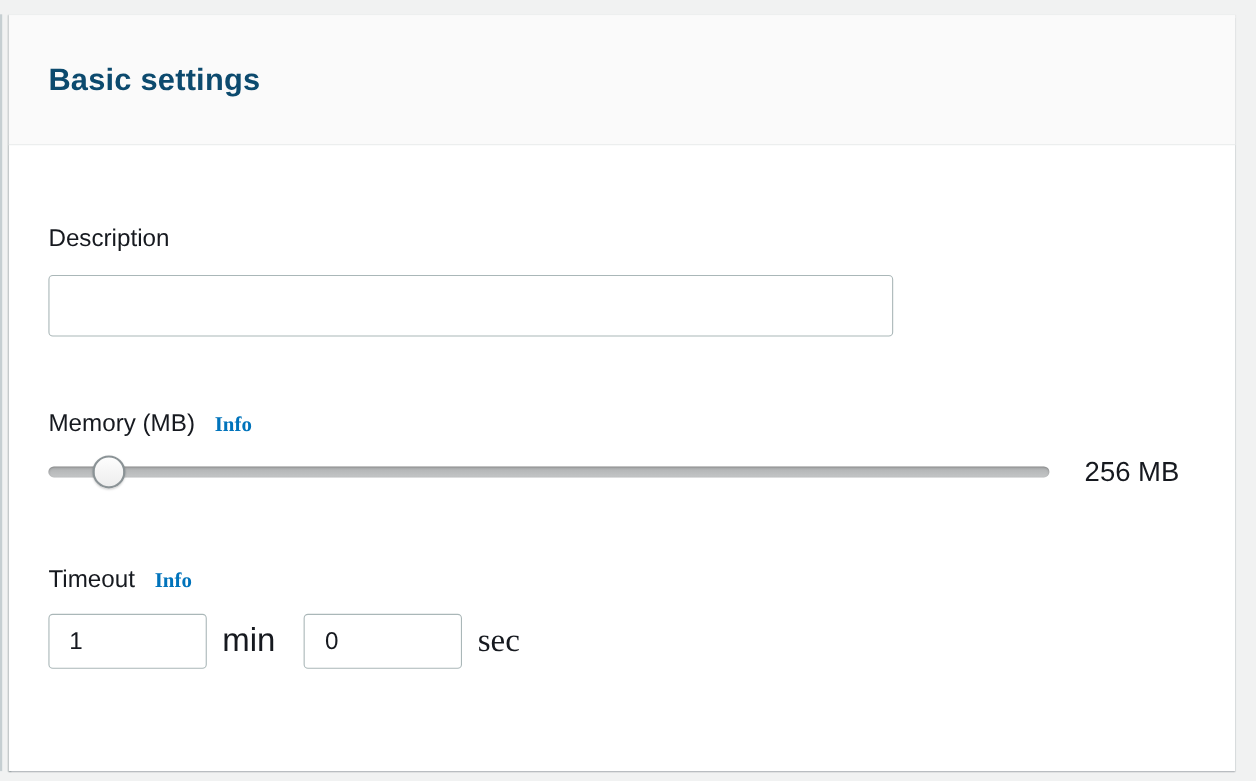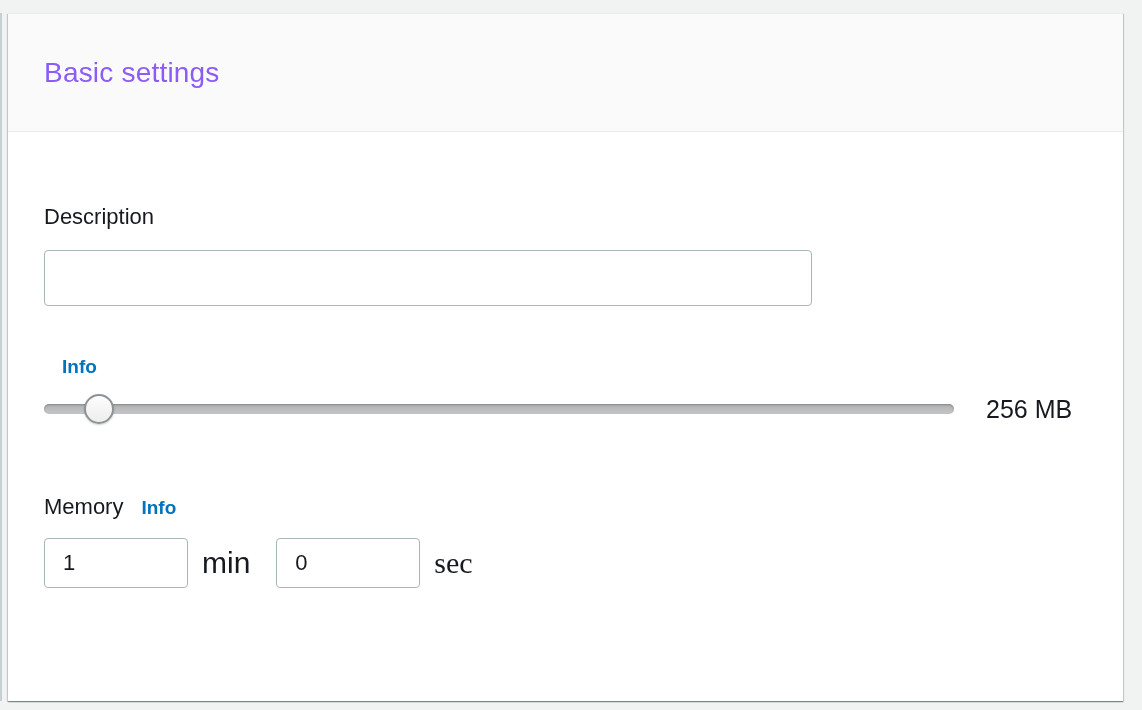--- a/index.html
+++ b/index.html
@@ -26,33 +26,33 @@
     border-top: 1px solid #eaeded;
   }
   .panel-header {
     height: 118px;
     background: #fafafa;
     border-bottom: 1px solid #eaeded;
     display: flex; align-items: center;
     padding: 0 36px;
   }
   .panel-title {
-    font-size: 28px; font-weight: 400; color: #8b5cf6; letter-spacing: .2px;
+    font-size: 28px; font-weight: 700; color: #0c4a6e; letter-spacing: .2px;
   }
   .panel-body { padding: 56px 36px 0 36px; }
 
   .field-label {
     font-size: 22px; color: #16191f; line-height: 26px;
     display: inline-block;
     margin-top: 16px;
   }
   .label-row { display: flex; align-items: baseline; }
   .info-link {
     font-size: 19px; font-weight: 700; color: #0073bb;
-    margin-left: 18px; text-decoration: none; cursor: pointer;
+    margin-left: 18px; text-decoration: none; cursor: pointer; font-family: Liberation Serif, serif;
   }
 
   .text-input {
     display: block;
     border: 1px solid #aab7b8; border-radius: 4px;
     font-family: "Liberation Sans", sans-serif;
     font-size: 22px; color: #16191f;
     background: #fff;
     outline: none;
   }
@@ -110,34 +110,35 @@
 
     <div class="panel-body">
 
       <div>
         <label class="field-label">Description</label>
         <input class="text-input description-input" type="text" value="" style="">
       </div>
 
       <div>
         <div class="label-row">
+          <span class="field-label">Memory (MB)</span>
           <a class="info-link">Info</a>
         </div>
         <div class="slider-row">
           <div class="slider">
             <div class="slider-track"></div>
             <div class="slider-thumb"></div>
           </div>
           <span class="slider-value">256 MB</span>
         </div>
       </div>
 
       <div class="timeout-group">
         <div class="label-row">
-          <span class="field-label">Memory</span>
+          <span class="field-label">Timeout</span>
           <a class="info-link">Info</a>
         </div>
         <div class="timeout-row">
           <input class="text-input timeout-input" type="text" value="1" style="">
           <span class="unit-label">min</span>
           <input class="text-input timeout-input" type="text" value="0" style="">
           <span class="unit-label last">sec</span>
         </div>
       </div>
 

